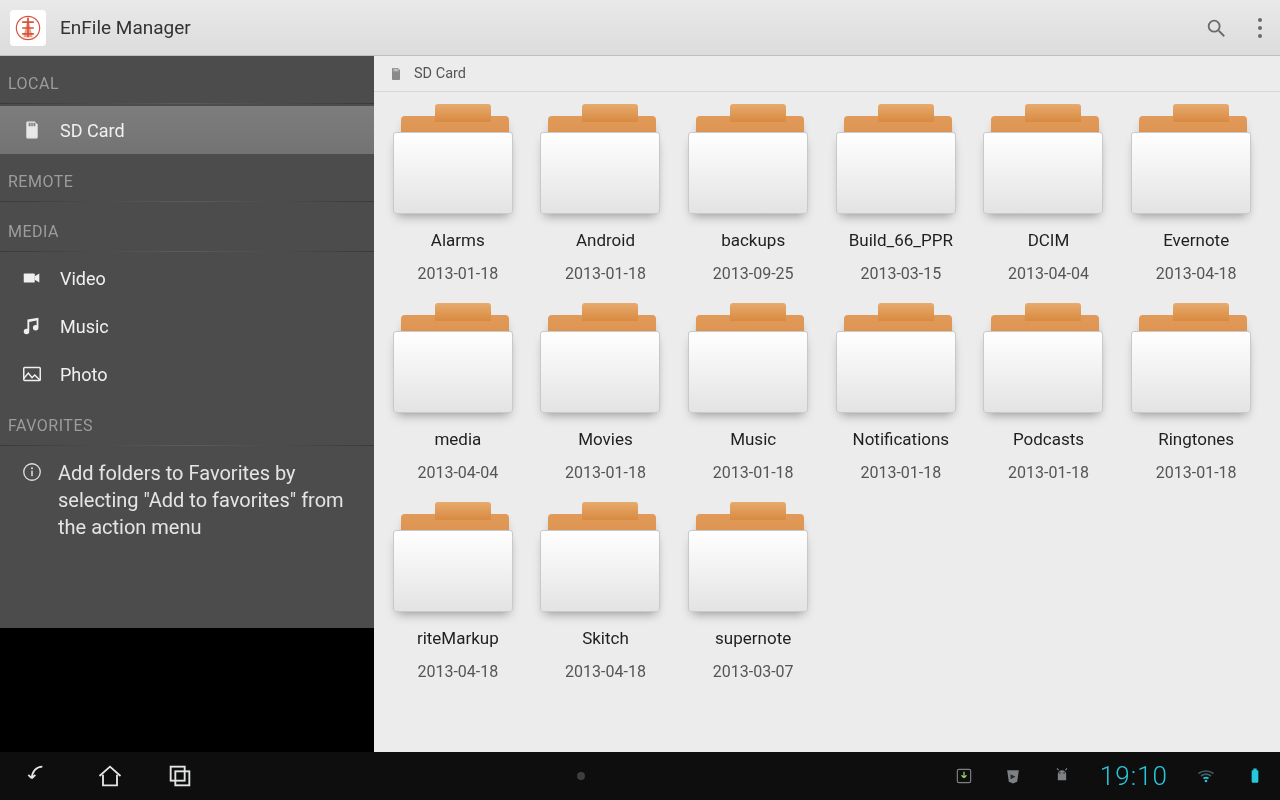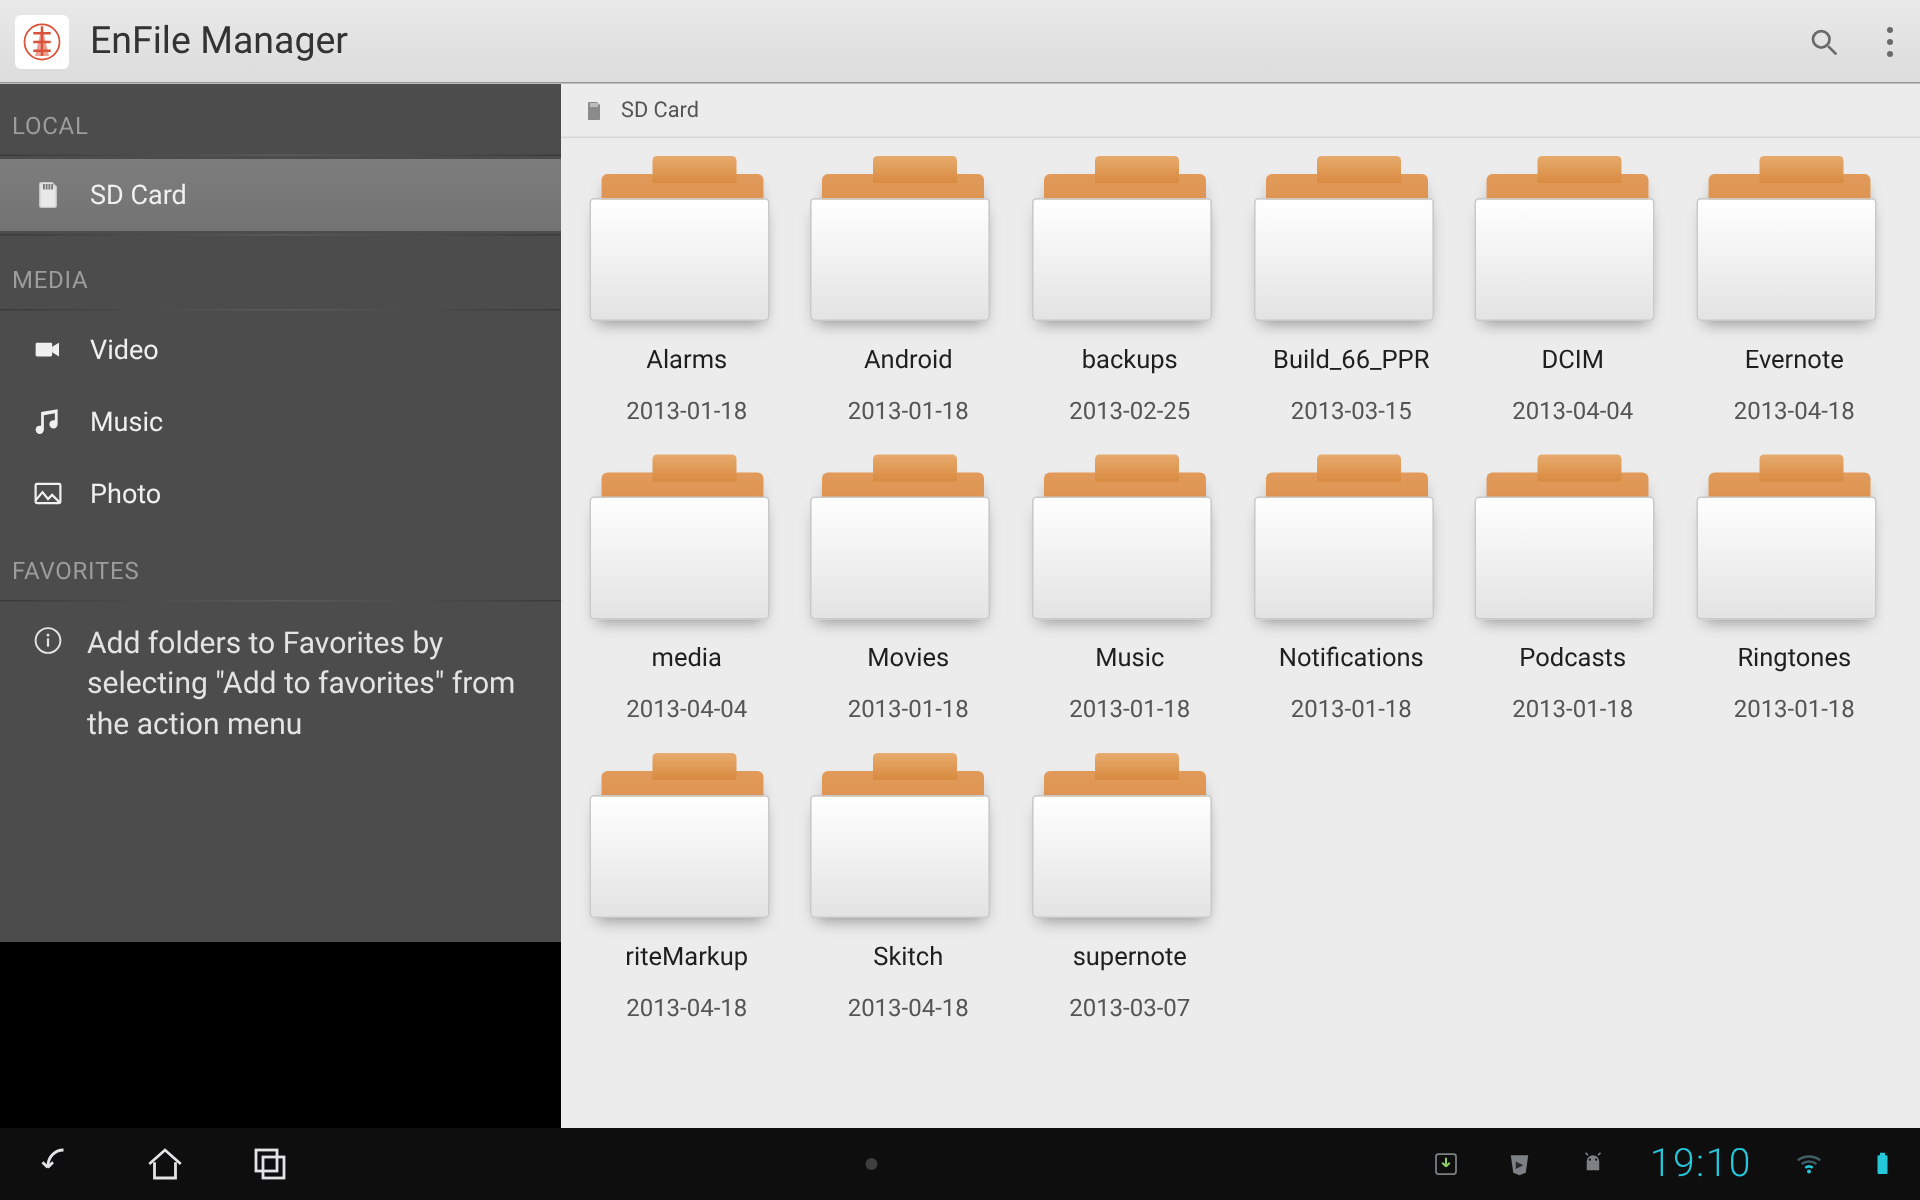--- a/index.html
+++ b/index.html
@@ -12,21 +12,21 @@
     display:flex; align-items:center;
   }
   .app-icon {
     width:36px; height:36px; margin-left:10px;
     background:#fff; border-radius:4px;
     display:flex; align-items:center; justify-content:center;
     position:relative;
   }
   .app-icon svg { width:28px; height:28px; }
   .app-title {
-    margin-left:14px; color:#333; font-size:25px; font-weight:400;
+    margin-left:14px; color:#333; font-size:19px; font-weight:400;
   }
   .action-bar-spacer { flex:1; }
   .ab-btn {
     width:48px; height:48px; display:flex; align-items:center; justify-content:center;
     color:#6a6a6a; cursor:pointer;
   }
   .ab-btn svg { width:22px; height:22px; stroke:#6a6a6a; fill:none; stroke-width:2; }
   .ab-overflow { width:40px; }
   .ab-overflow .dot { width:4px; height:4px; background:#6a6a6a; border-radius:2px; margin:2px 0; }
   .ab-overflow-inner { display:flex; flex-direction:column; align-items:center; }
@@ -179,20 +179,21 @@
     <span class="sb-icon">
       <svg viewBox="0 0 24 24">
           <path d="M7 3h8l3 3v14a1 1 0 0 1-1 1H7a1 1 0 0 1-1-1V4a1 1 0 0 1 1-1z" fill="#e8e8e8" stroke="#c8c8c8"></path>
           <path d="M9 4v4M11 4v4M13 4v4M15 4v4" stroke="#7a7a7a" stroke-width="1.4"></path>
         </svg>
     </span>
     <span>SD Card</span>
   </div>
 
 
+  <div class="sb-header">REMOTE</div>
   <div class="sb-sep"></div>
 
 
   <div class="sb-header">MEDIA</div>
   <div class="sb-sep"></div>
 
   <div class="sb-item">
     <span class="sb-icon">
       <svg viewBox="0 0 24 24">
           <rect x="3" y="7" width="12" height="10" rx="1" fill="#f0f0f0"></rect>
@@ -267,21 +268,21 @@
     <div class="folder-date">2013-01-18</div>
         </div>
         <div class="folder">
     <div class="folder-icon">
       <div class="f-back">
               <div class="f-tab"></div>
             </div>
       <div class="f-front"></div>
     </div>
     <div class="folder-name">backups</div>
-    <div class="folder-date">2013-02-25</div>
+    <div class="folder-date">2013-09-25</div>
         </div>
         <div class="folder">
     <div class="folder-icon">
       <div class="f-back">
               <div class="f-tab"></div>
             </div>
       <div class="f-front"></div>
     </div>
     <div class="folder-name">Build_66_PPR</div>
     <div class="folder-date">2013-03-15</div>

